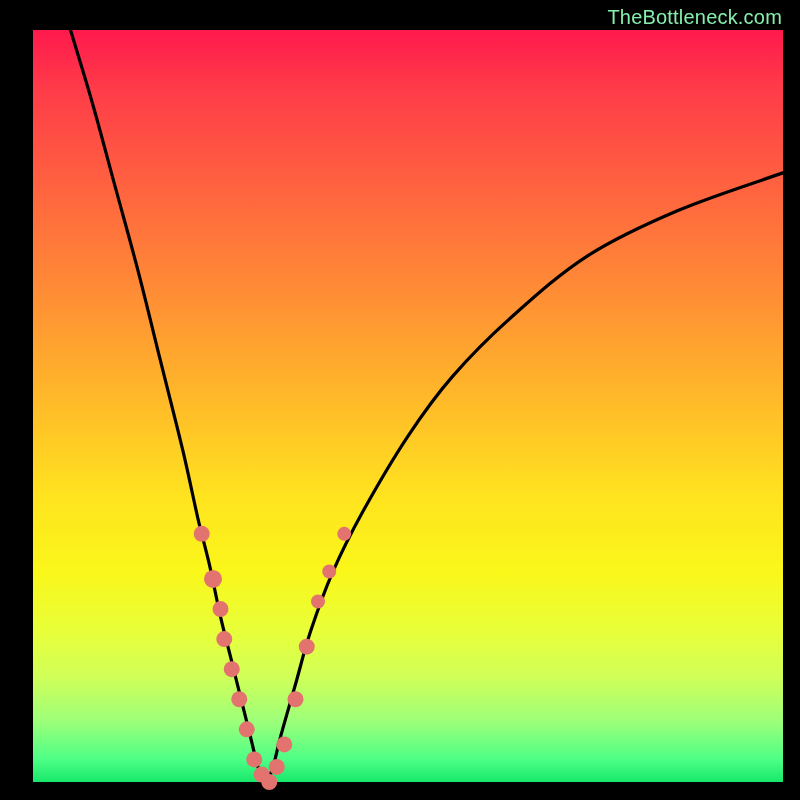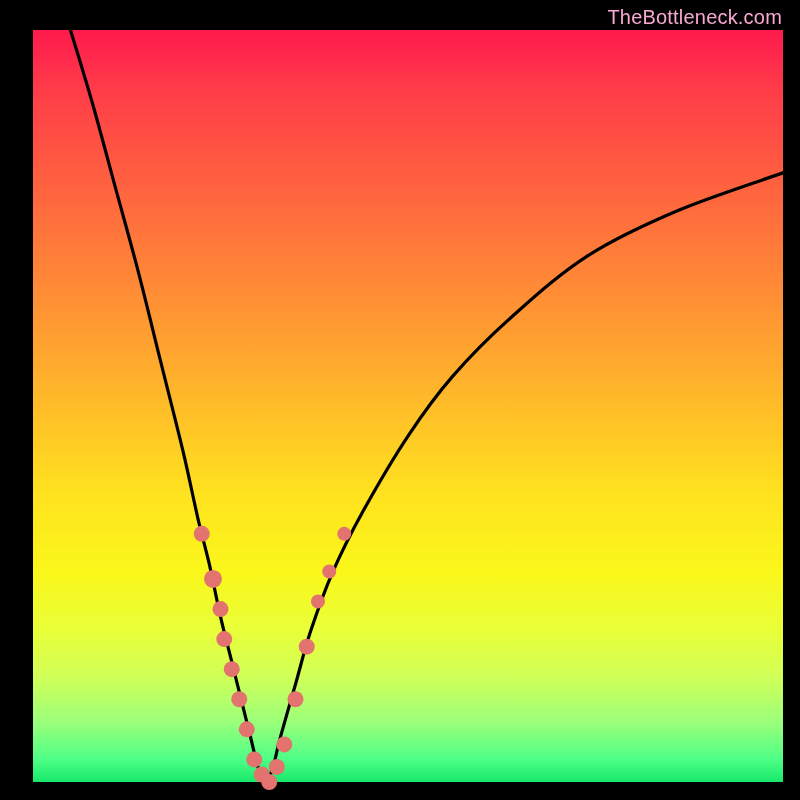--- a/index.html
+++ b/index.html
@@ -36,21 +36,21 @@
       #d0ff58 86%,
       #9cff7a 92%,
       #4dff86 97%,
       #17e86b 100%
     );
   }
   .watermark {
     position: absolute;
     top: 6px;
     right: 18px;
-    color: #f9a8d4;
+    color: #86efac;
     font-size: 20px;
     font-weight: 500;
     letter-spacing: 0.2px;
     text-align: right;
   }
   svg.curve {
     position: absolute;
     left: 0; top: 0;
     width: 750px; height: 752px;
     overflow: visible;

